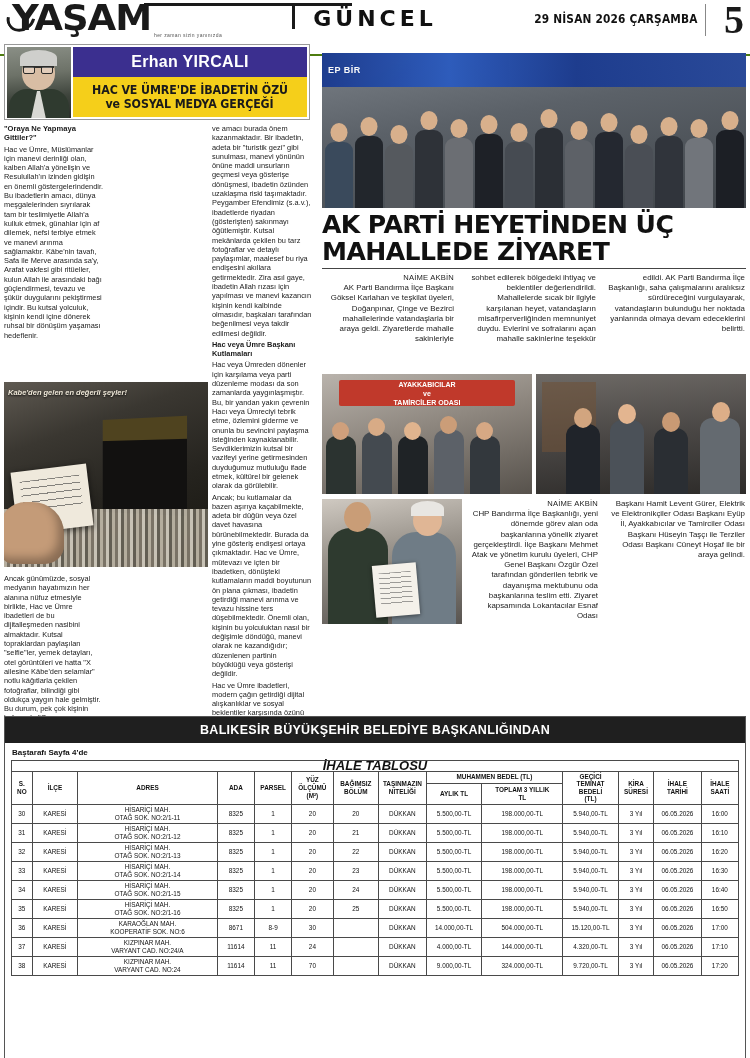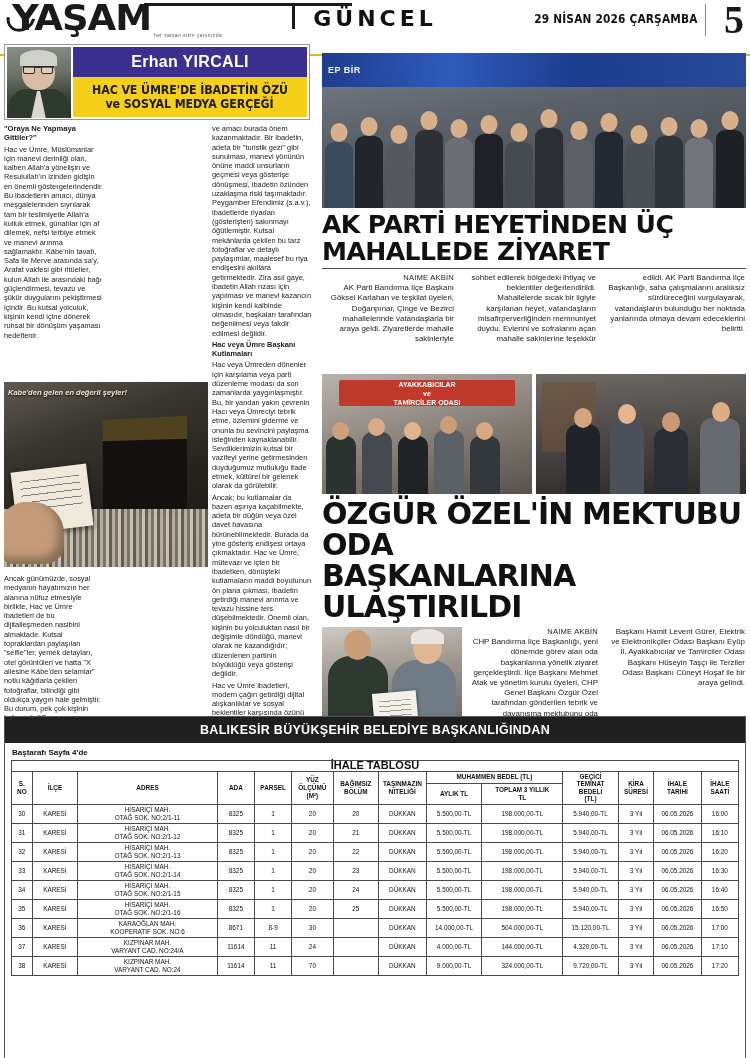--- a/index.html
+++ b/index.html
@@ -7,21 +7,21 @@
   body {
     width:750px; height:1058px;
     background:#ffffff;
     font-family:"Liberation Sans", sans-serif;
     color:#111;
     overflow:hidden;
   }
   .page { position:relative; width:750px; height:1058px; }
 
   
-  .masthead { position:relative; height:56px; border-bottom:2px solid #eab308; }
+  .masthead { position:relative; height:56px; border-bottom:2px solid #4d7c0f; }
   .logo-wrap { position:absolute; left:4px; top:1px; width:350px; height:36px; }
   .logo-bar-top { position:absolute; left:140px; top:2px; width:208px; height:3px; background:#1a1a1a; }
   .logo-bar-right { position:absolute; left:288px; top:2px; width:3px; height:26px; background:#1a1a1a; }
   .logo-text {
     position:absolute; left:8px; top:-2px;
     font-size:35px; font-weight:bold; letter-spacing:-1px;
     font-family:"DejaVu Sans", sans-serif;
     color:#1a1a1a; line-height:38px;
     transform:scaleX(1.06); transform-origin:left center;
   }
@@ -251,21 +251,21 @@
   .tbl-wrap { padding:0 6px; }
   table.ihale {
     width:100%; border-collapse:collapse;
     font-size:6.4px; font-family:"Liberation Sans", sans-serif;
   }
   table.ihale th, table.ihale td {
     border:1px solid #4a4a4a; text-align:center; padding:1px 1px;
     vertical-align:middle; line-height:7.6px;
   }
   table.ihale th { font-weight:bold; }
-  .tbl-title { font-size:11px; font-weight:normal; padding:2px 0; }
+  .tbl-title { font-size:13px; font-weight:normal; padding:2px 0;font-style:italic; }
   td.addr { line-height:7.8px; }
   tr.row td { height:19px; }
   .ad-footer {
     position:absolute; left:6px; right:6px; bottom:5px; height:16px;
     background:#1f1f1f; color:#fff; display:flex; align-items:center;
     justify-content:space-between; padding:0 8px; font-size:7.2px;
   }
   .ad-footer .right span { margin-left:14px; }
 </style>
 </head>
@@ -445,24 +445,20 @@
           <div style="position:absolute;left:38px;bottom:66px;width:18px;height:20px;border-radius:50%;background:#d2a57f;"></div>
           <div style="position:absolute;left:74px;bottom:0;width:34px;height:74px;background:#4b5158;border-radius:12px 12px 0 0;"></div>
           <div style="position:absolute;left:82px;bottom:70px;width:18px;height:20px;border-radius:50%;background:#e3b590;"></div>
           <div style="position:absolute;left:118px;bottom:0;width:34px;height:66px;background:#2a2e33;border-radius:12px 12px 0 0;"></div>
           <div style="position:absolute;left:126px;bottom:62px;width:18px;height:20px;border-radius:50%;background:#c99a74;"></div>
           <div style="position:absolute;right:6px;bottom:0;width:40px;height:76px;background:#646a70;border-radius:12px 12px 0 0;"></div>
           <div style="position:absolute;right:16px;bottom:72px;width:18px;height:20px;border-radius:50%;background:#dcae88;"></div>
         </div>
       </div>
 
-      <div class="headline-2">
-        <div>ÖZGÜR ÖZEL'İN MEKTUBU ODA</div>
-        <div>BAŞKANLARINA ULAŞTIRILDI</div>
-      </div>
 
       <div class="story3">
         <div class="s3-photo">
           <div class="s3-man-l"></div>
           <div class="s3-man-l-head"></div>
           <div class="s3-man-r"></div>
           <div class="s3-man-r-head"></div>
           <div class="s3-man-r-hair"></div>
           <div class="s3-letter"></div>
         </div>

